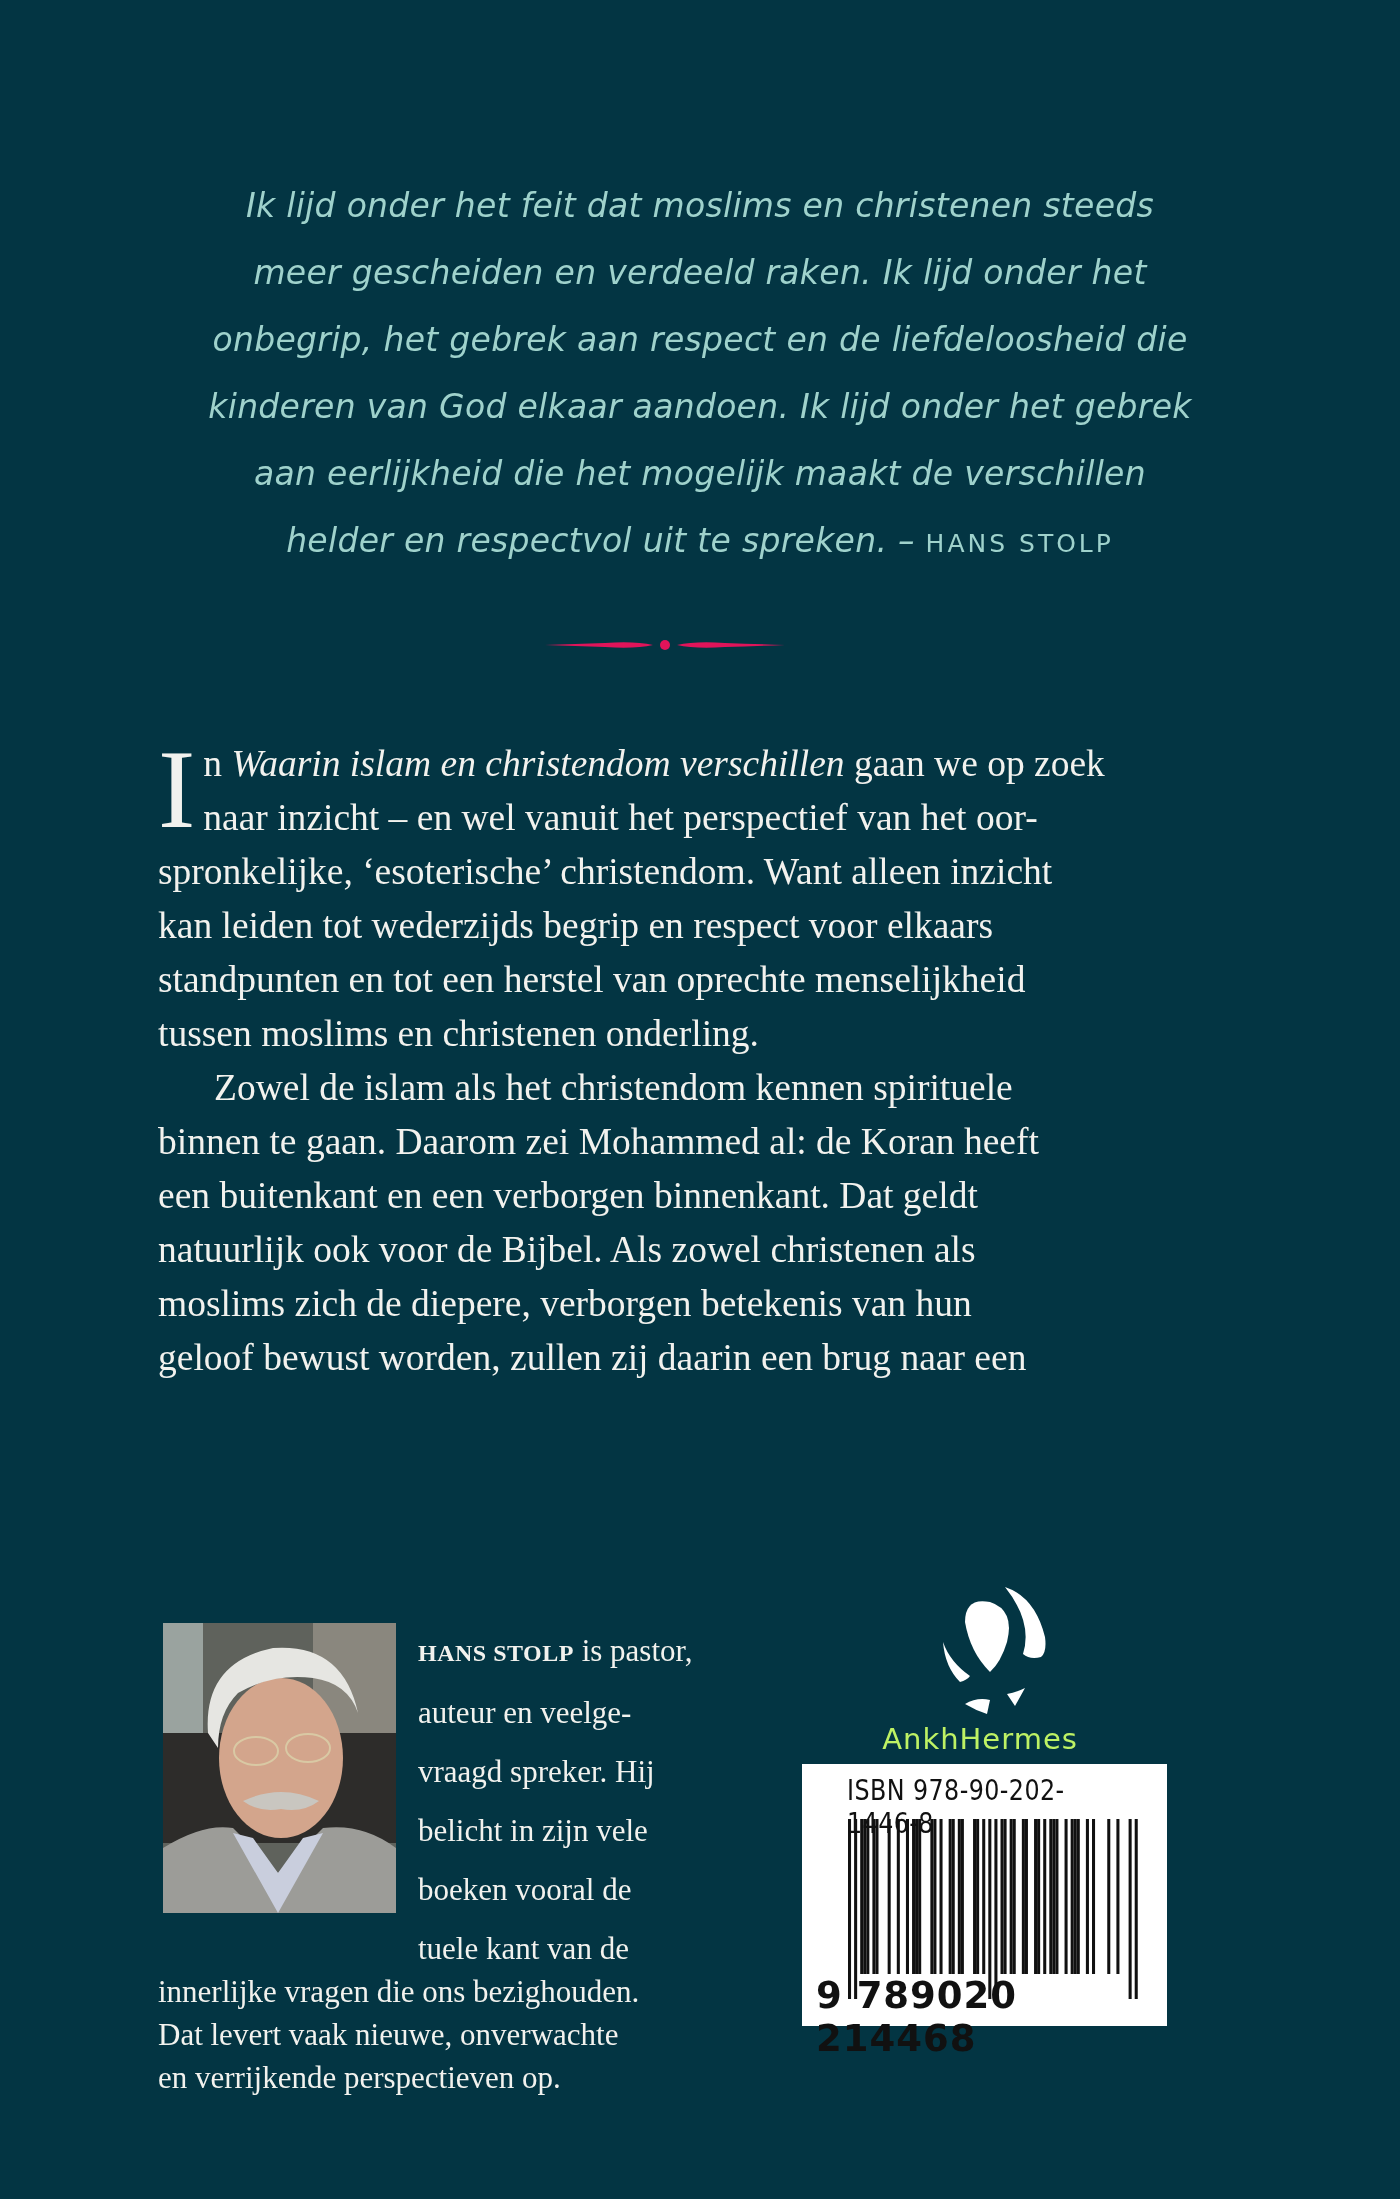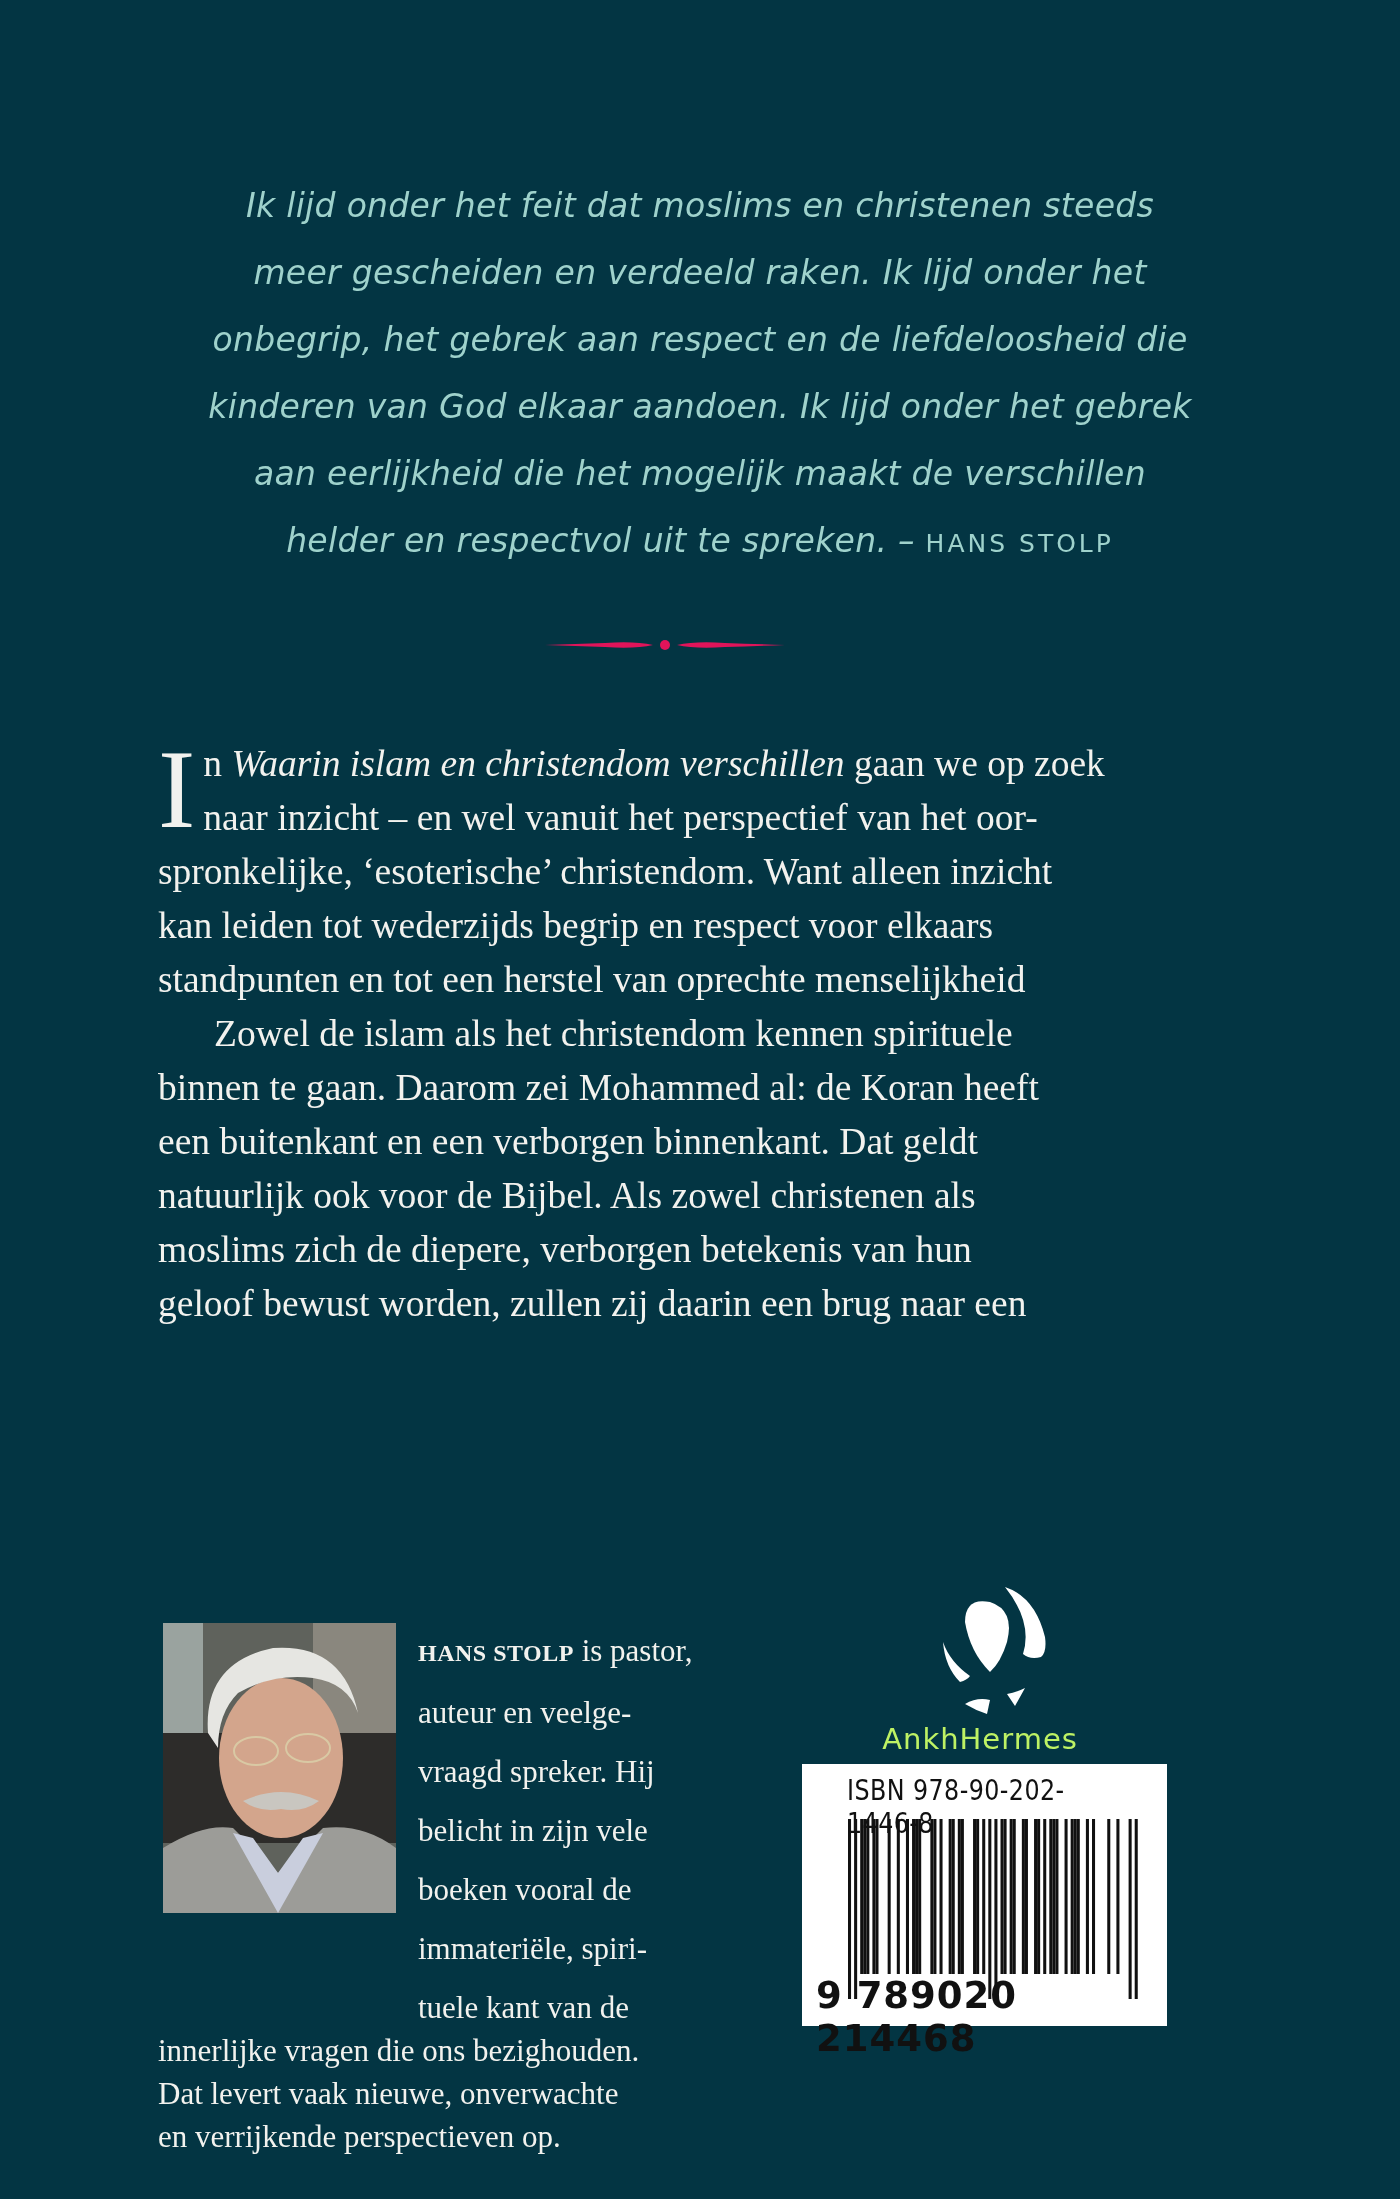--- a/index.html
+++ b/index.html
@@ -128,20 +128,21 @@
 </svg>
 
 <div class="body-text">
   <div>
     <span class="dropcap">I</span>
     <span class="line"><span>n </span><em>Waarin islam en christendom verschillen</em><span> gaan we op zoek</span></span>
     <span class="line">naar inzicht – en wel vanuit het perspectief van het oor-</span>
     <span class="line" style="clear:left">spronkelijke, ‘esoterische’ christendom. Want alleen inzicht</span>
     <span class="line">kan leiden tot wederzijds begrip en respect voor elkaars</span>
     <span class="line">standpunten en tot een herstel van oprechte menselijkheid</span>
+    <span class="line">tussen moslims en christenen onderling.</span>
   </div>
   <div>
     <span class="line indent">Zowel de islam als het christendom kennen spirituele</span>
     <span class="line">binnen te gaan. Daarom zei Mohammed al: de Koran heeft</span>
     <span class="line">een buitenkant en een verborgen binnenkant. Dat geldt</span>
     <span class="line">natuurlijk ook voor de Bijbel. Als zowel christenen als</span>
     <span class="line">moslims zich de diepere, verborgen betekenis van hun</span>
     <span class="line">geloof bewust worden, zullen zij daarin een brug naar een</span>
   </div>
 </div>
@@ -161,21 +162,20 @@
     <path d="M80 178 Q118 160 156 178 Q140 190 118 186 Q96 190 80 178 Z" fill="#c9c6c0"></path>
   </svg>
 </div>
 
 <div class="bio">
   <span class="line right"><span class="caps">HANS STOLP</span><span> is pastor,</span></span>
   <span class="line right">auteur en veelge-</span>
   <span class="line right">vraagd spreker. Hij</span>
   <span class="line right">belicht in zijn vele</span>
   <span class="line right">boeken vooral de</span>
-  <span class="line right">immateriële, spiri-</span>
   <span class="line right">tuele kant van de</span>
   <span class="line">innerlijke vragen die ons bezighouden.</span>
   <span class="line">Dat levert vaak nieuwe, onverwachte</span>
   <span class="line">en verrijkende perspectieven op.</span>
 </div>
 
 <svg class="logo" viewBox="0 0 120 135">
   <path d="M30 40 Q30 15 55 20 Q80 28 72 60 Q66 80 55 90 Q35 70 30 40 Z" fill="#ffffff"></path>
   <path d="M70 5 Q100 15 110 55 Q112 70 106 75 Q95 78 88 72 Q98 40 70 5 Z" fill="#ffffff"></path>
   <path d="M8 60 Q10 85 25 100 Q32 98 35 94 Q15 80 8 60 Z" fill="#ffffff"></path>

